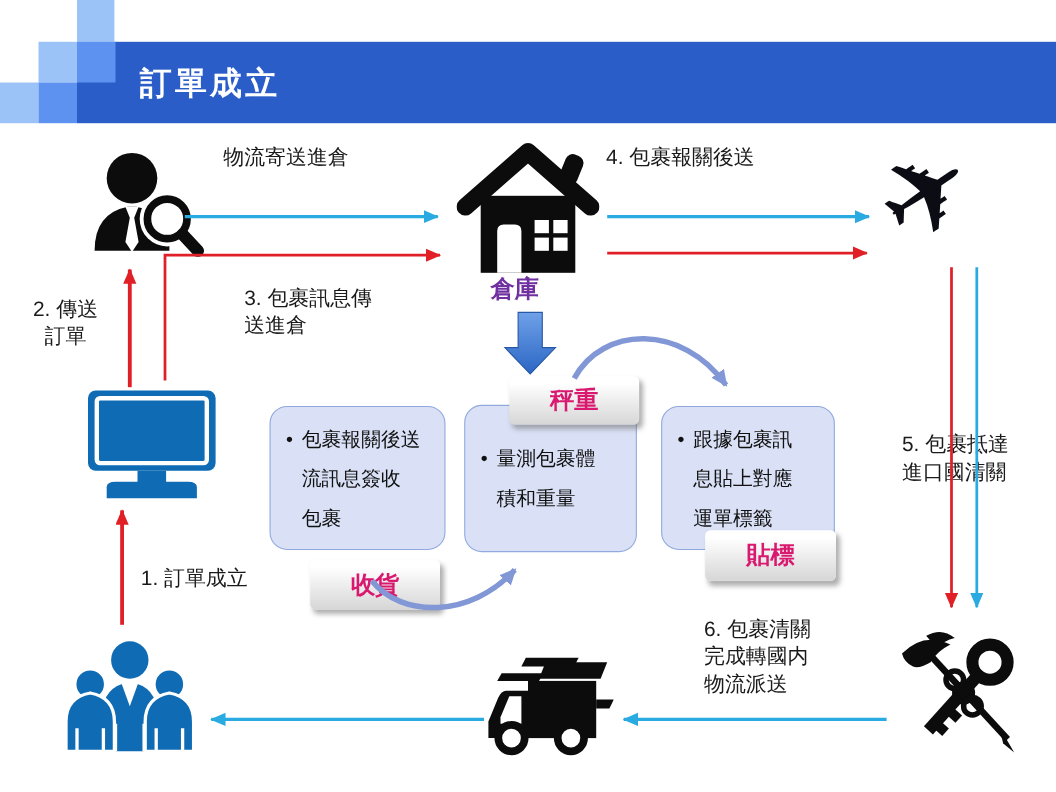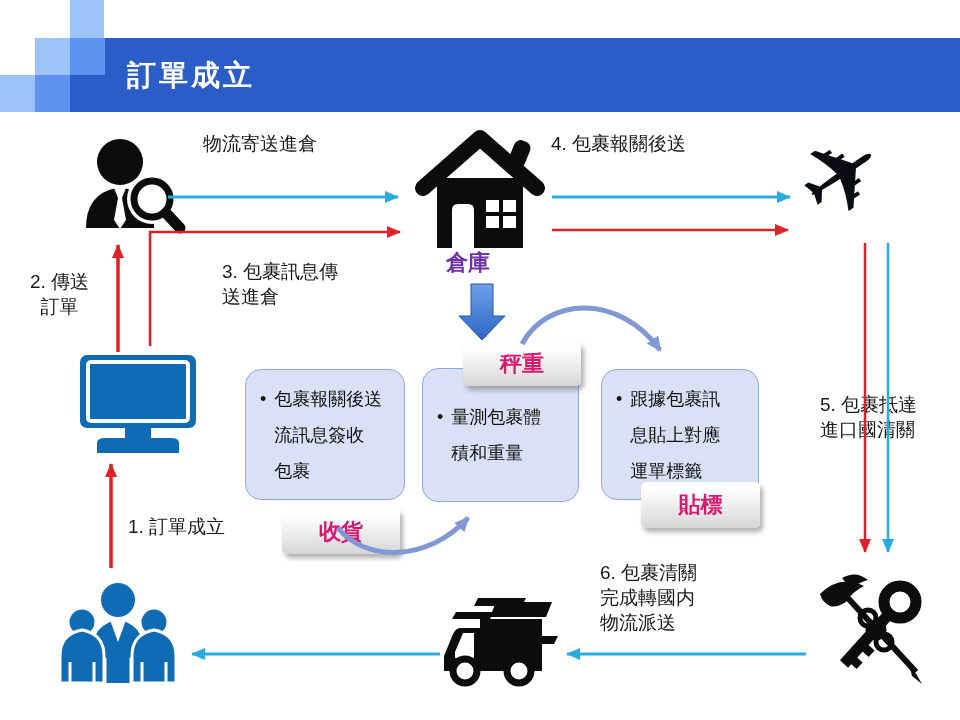--- a/index.html
+++ b/index.html
@@ -58,21 +58,21 @@
     <div>2. 傳送</div>
     <div>訂單</div>
   </div>
   <div class="txt" style="left:128px;top:514px;">
     <div>1. 訂單成立</div>
   </div>
   <div class="txt" style="left:820px;top:392px;">
     <div>5. 包裹抵達</div>
     <div>進口國清關</div>
   </div>
-  <div class="txt" style="left:600px;top:560px;">
+  <div class="txt" style="left:640px;top:560px;">
     <div>6. 包裹清關</div>
     <div>完成轉國内</div>
     <div>物流派送</div>
   </div>
   <div class="abs warehouse-label">倉庫</div>
 
   <div class="pbox" style="left:245px;top:369px;width:160px;height:131px;">
     <div class="prow">
       <span class="bullet">•</span>
       <div class="plines">

